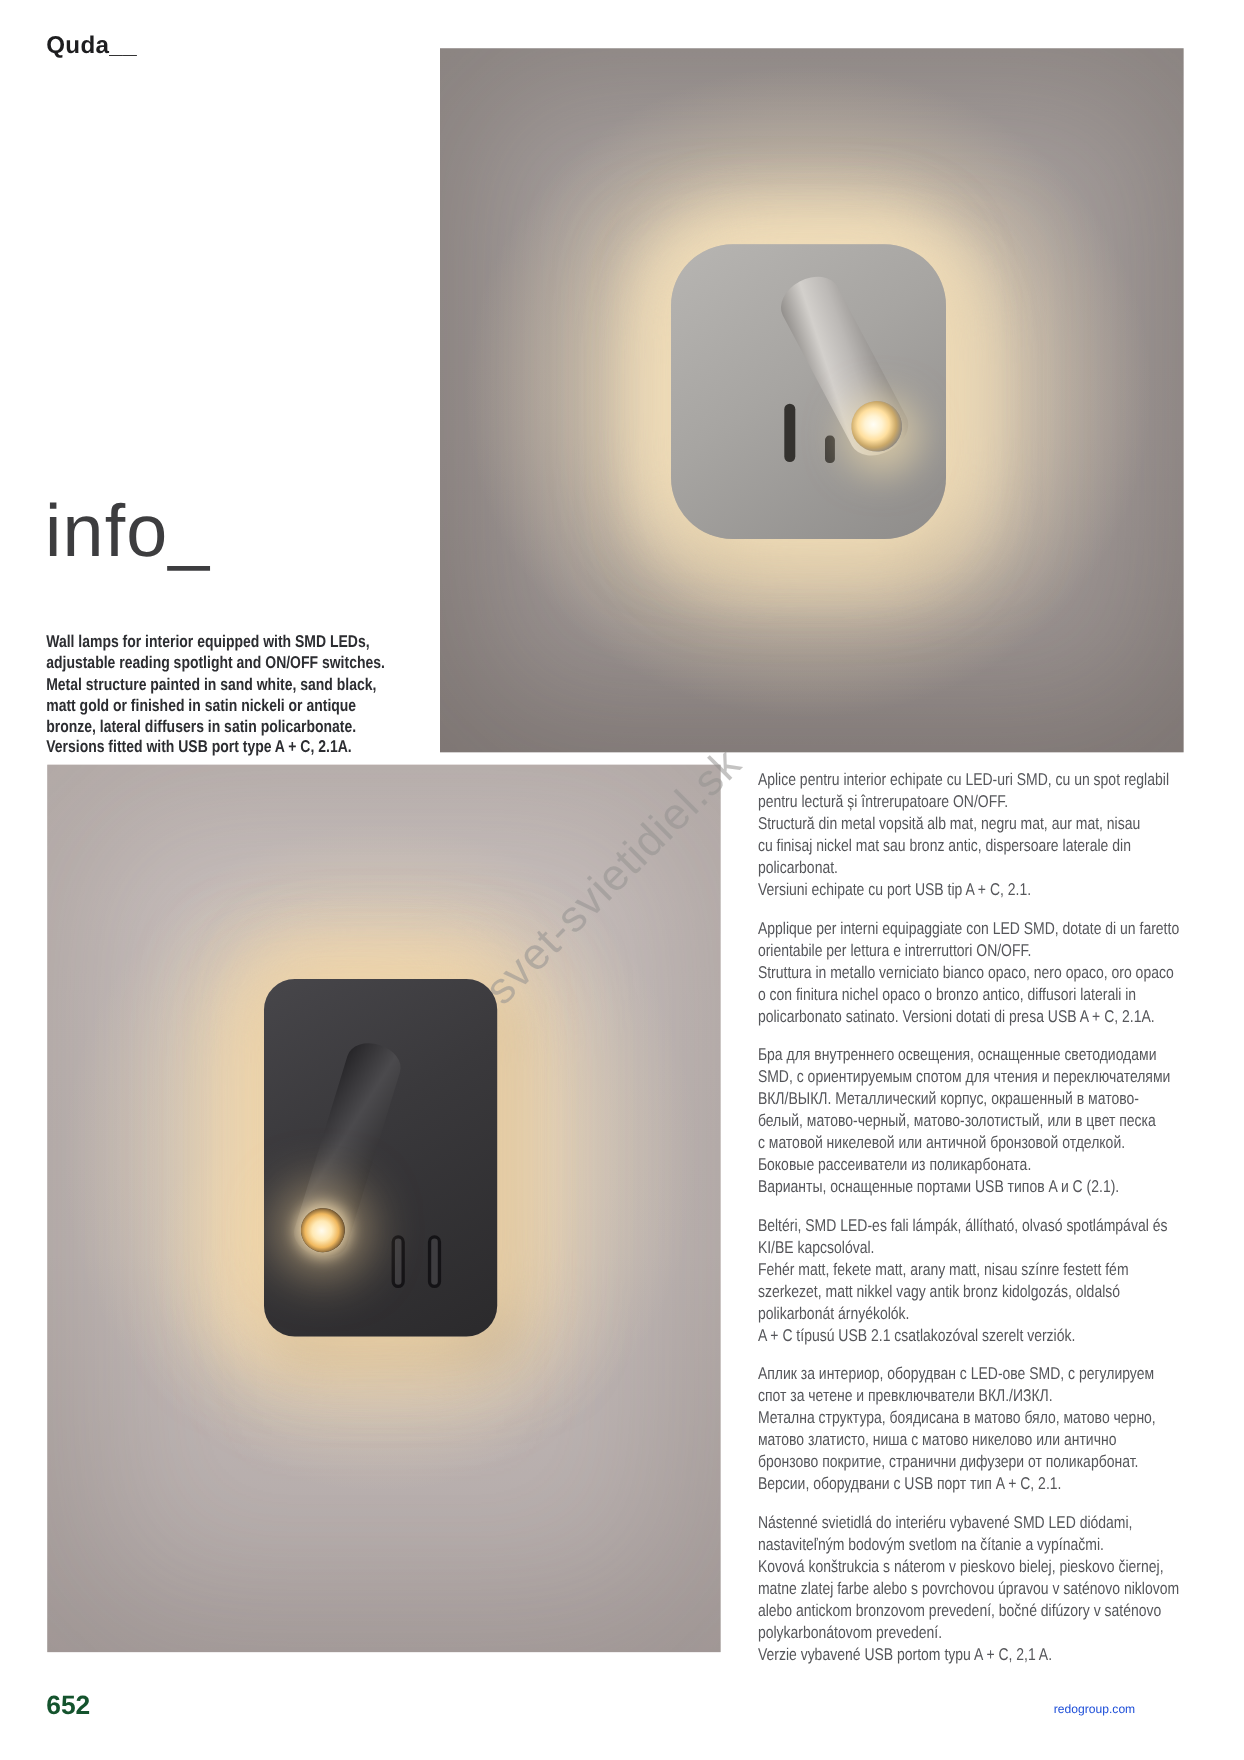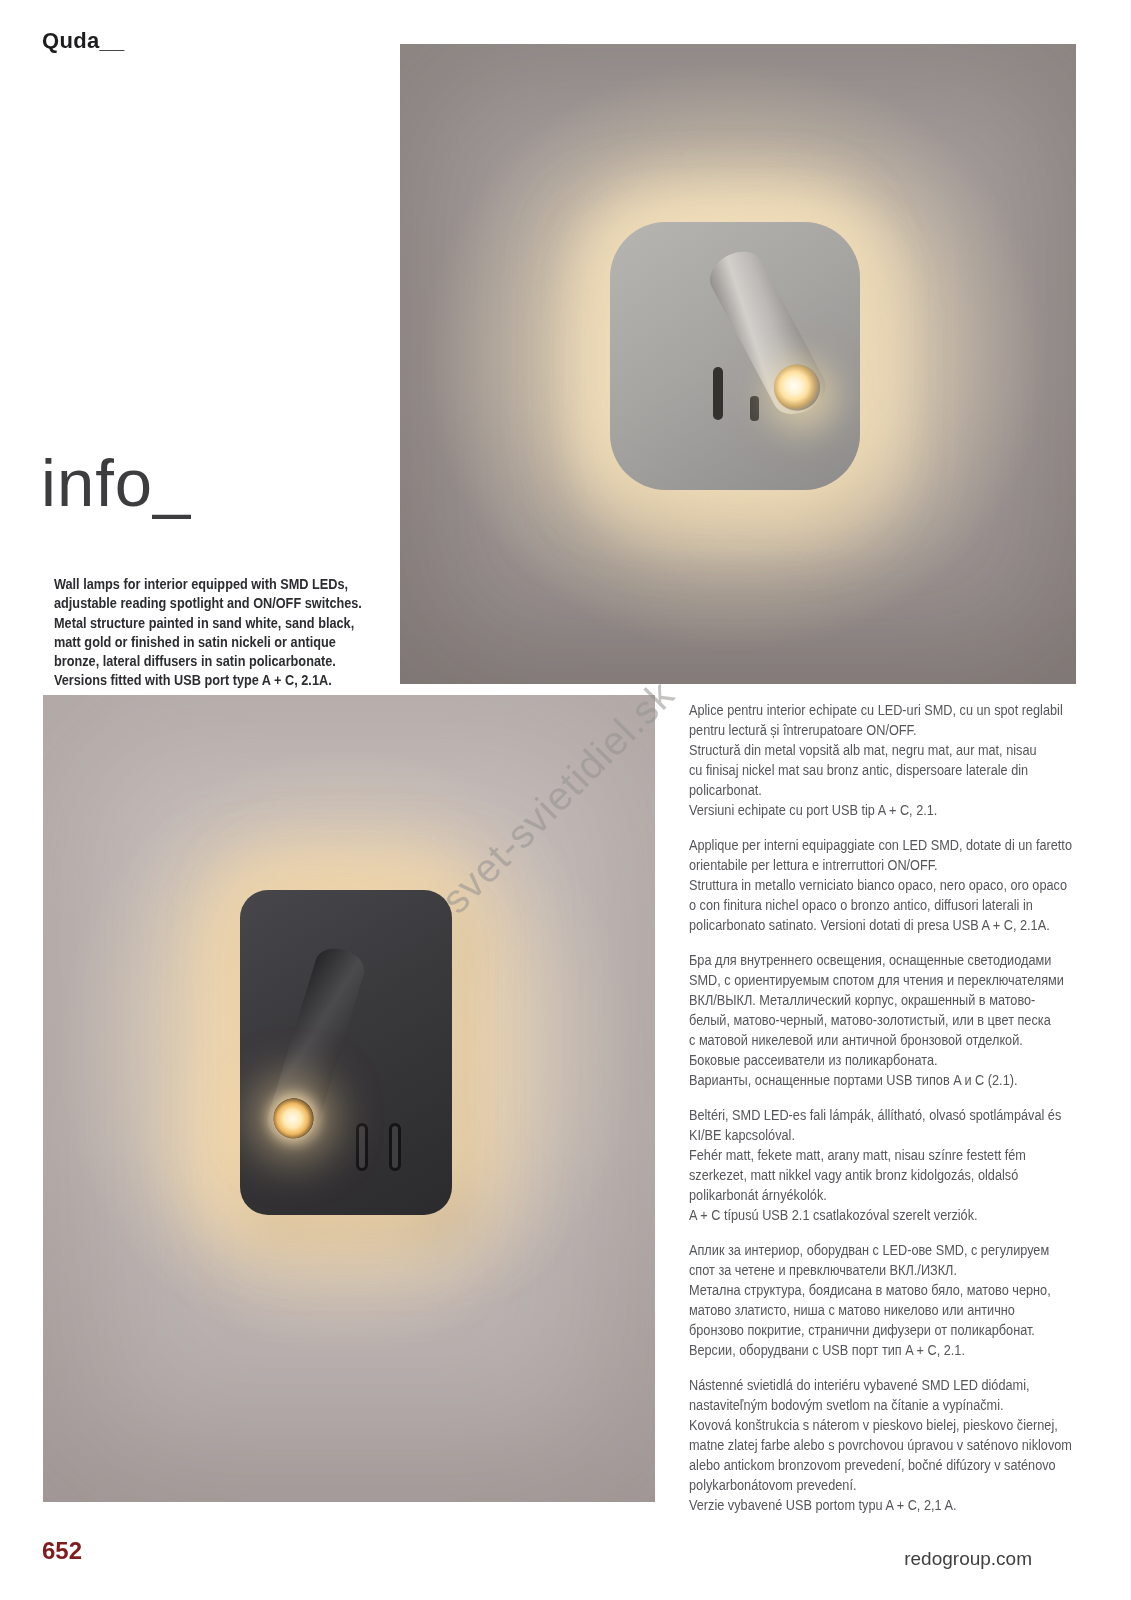--- a/index.html
+++ b/index.html
@@ -6,30 +6,30 @@
   html,body { background:#ffffff; }
   body { width:1131px; height:1600px; position:relative; overflow:hidden;
          font-family:"Liberation Sans","DejaVu Sans",sans-serif; }
   .page { position:absolute; inset:0; width:1076px; height:1600px; background:#fff; overflow:hidden;padding-left:40px; }
 
   
   .brand { position:absolute; left:42px; top:28px; font-size:22px; font-weight:700;
            color:#1d1d1f; letter-spacing:.3px; }
   .info-heading { position:absolute; left:41px; top:449px; font-size:67px; font-weight:200;
                   color:#3d3d3f; letter-spacing:1px; line-height:1; }
-  .info-desc { position:absolute; left:42px; top:574px; width:345px;margin-left:12px; }
+  .info-desc { position:absolute; left:42px; top:574px; width:345px; }
   .info-desc .cond { font-size:15.5px; font-weight:700; line-height:19.3px; color:#2c2d31;
                      white-space:pre-line; }
   .right-col { position:absolute; left:677px; top:700px; width:420px;margin-left:12px; }
   .right-col .cond p { font-size:15.5px; font-weight:400; line-height:20px; color:#55565a;
                        white-space:pre-line; margin:0 0 15px 0; }
   .cond { transform:scaleX(0.82); transform-origin:0 0; width:122%; }
 
-  .page-num { position:absolute; left:42px; top:1537px; font-size:24px; font-weight:700; color:#7f1d1d; }
-  .site { position:absolute; right:44px; top:1548px; font-size:19px; font-weight:400; color:#404040; }
+  .page-num { position:absolute; left:42px; top:1537px; font-size:24px; font-weight:700; color:#14532d; }
+  .site { position:absolute; right:44px; top:1548px; font-size:11px; font-weight:400; color:#1d4ed8; }
 
   .watermark { position:absolute; left:558px; top:797px; z-index:6;
                transform:translate(-50%,-50%) rotate(-45deg);
                font-size:40px; font-weight:400; letter-spacing:1px;
                color:rgba(148,145,144,0.55); white-space:nowrap; }
 
   
   .photo-top { position:absolute; left:400px; top:44px; width:691px; height:640px; overflow:hidden;
     background:
       radial-gradient(ellipse 400px 380px at 335px 312px, rgba(250,234,201,0.95) 0%, rgba(243,224,188,0.55) 42%, rgba(200,188,176,0) 78%),

